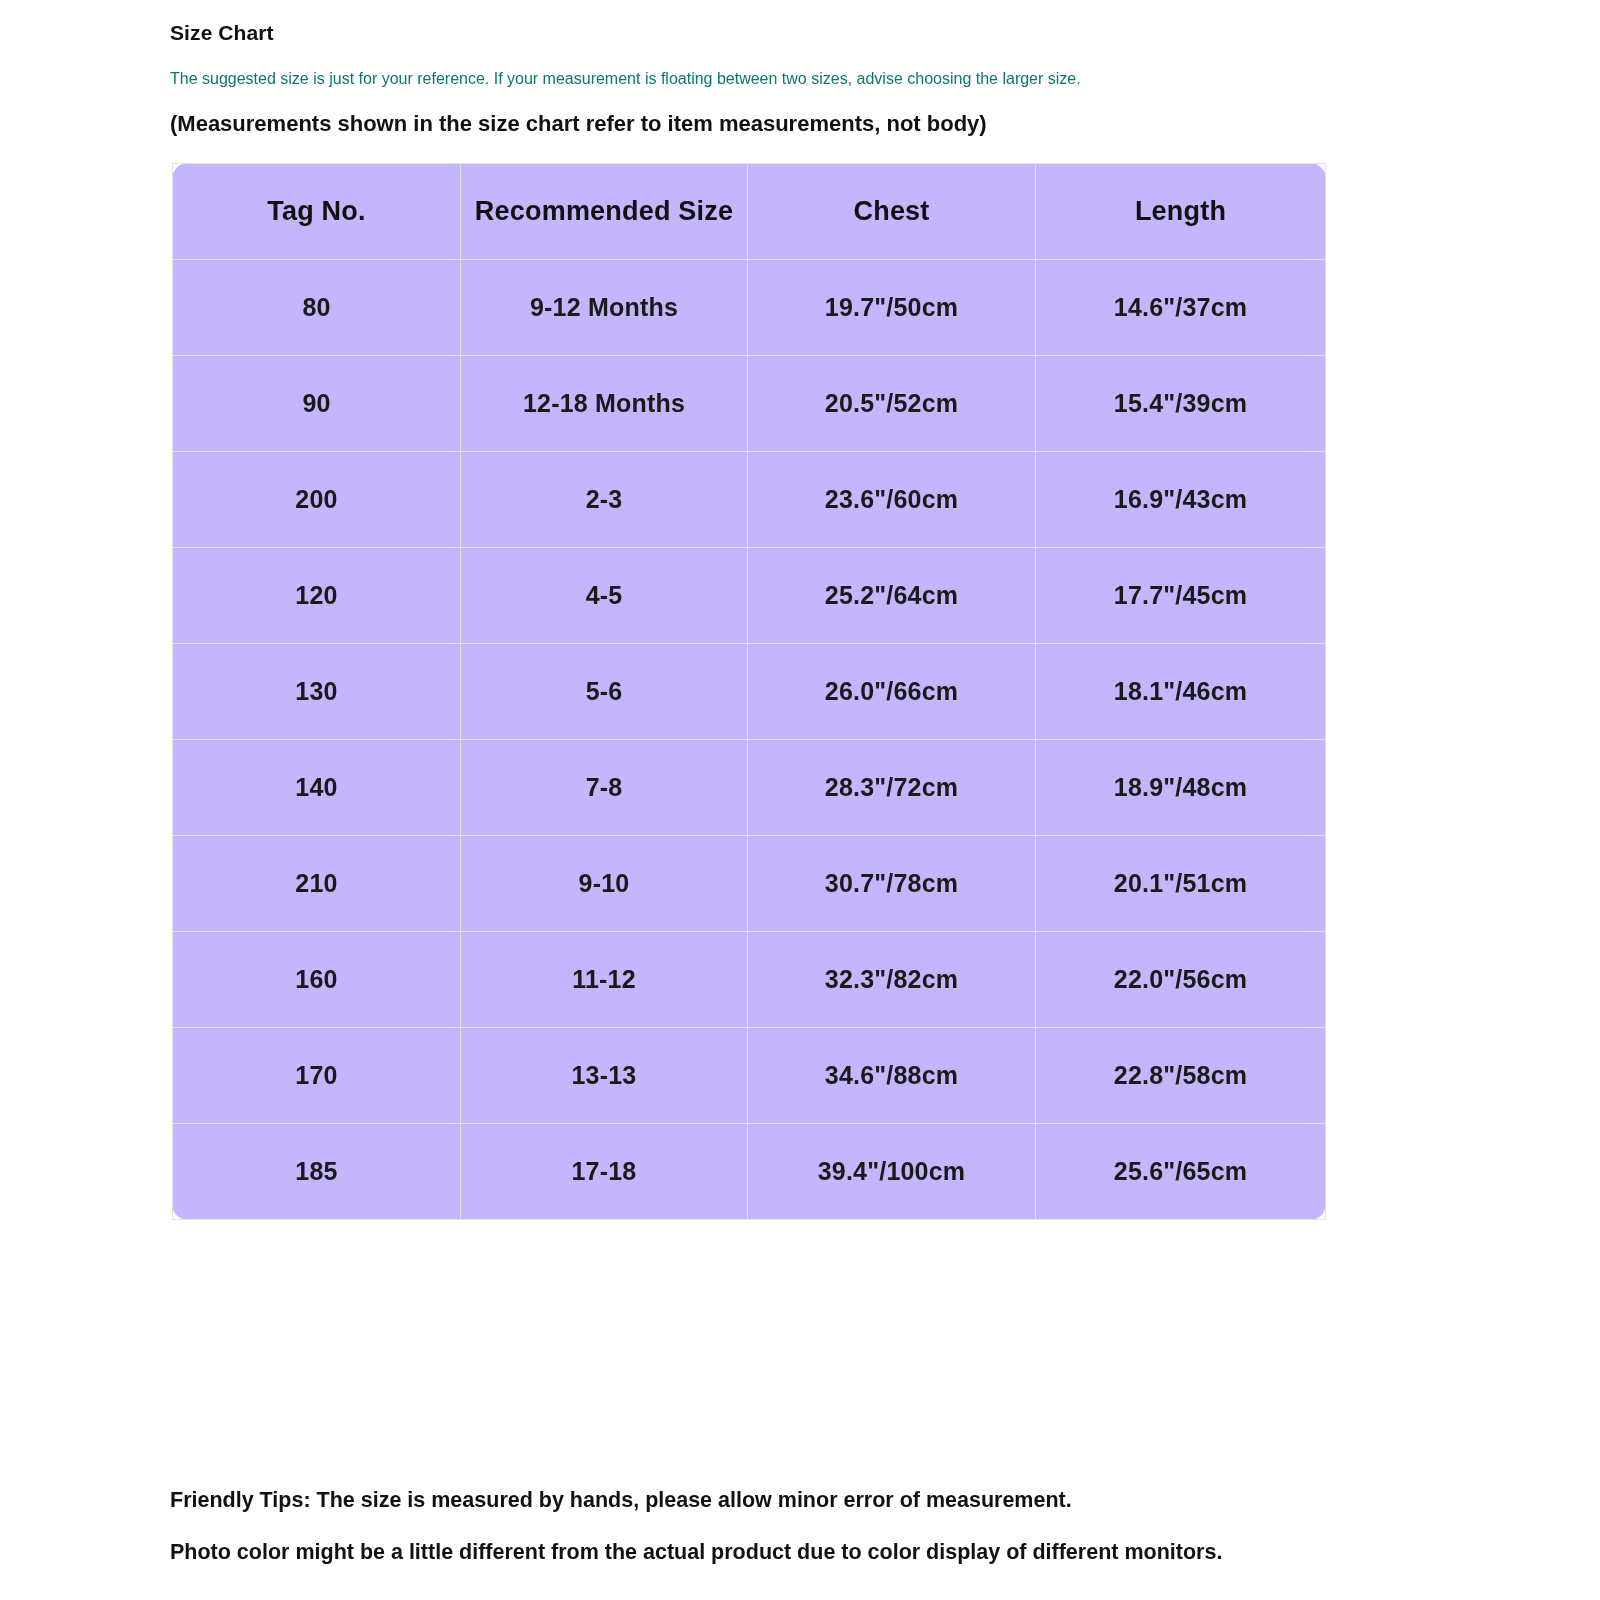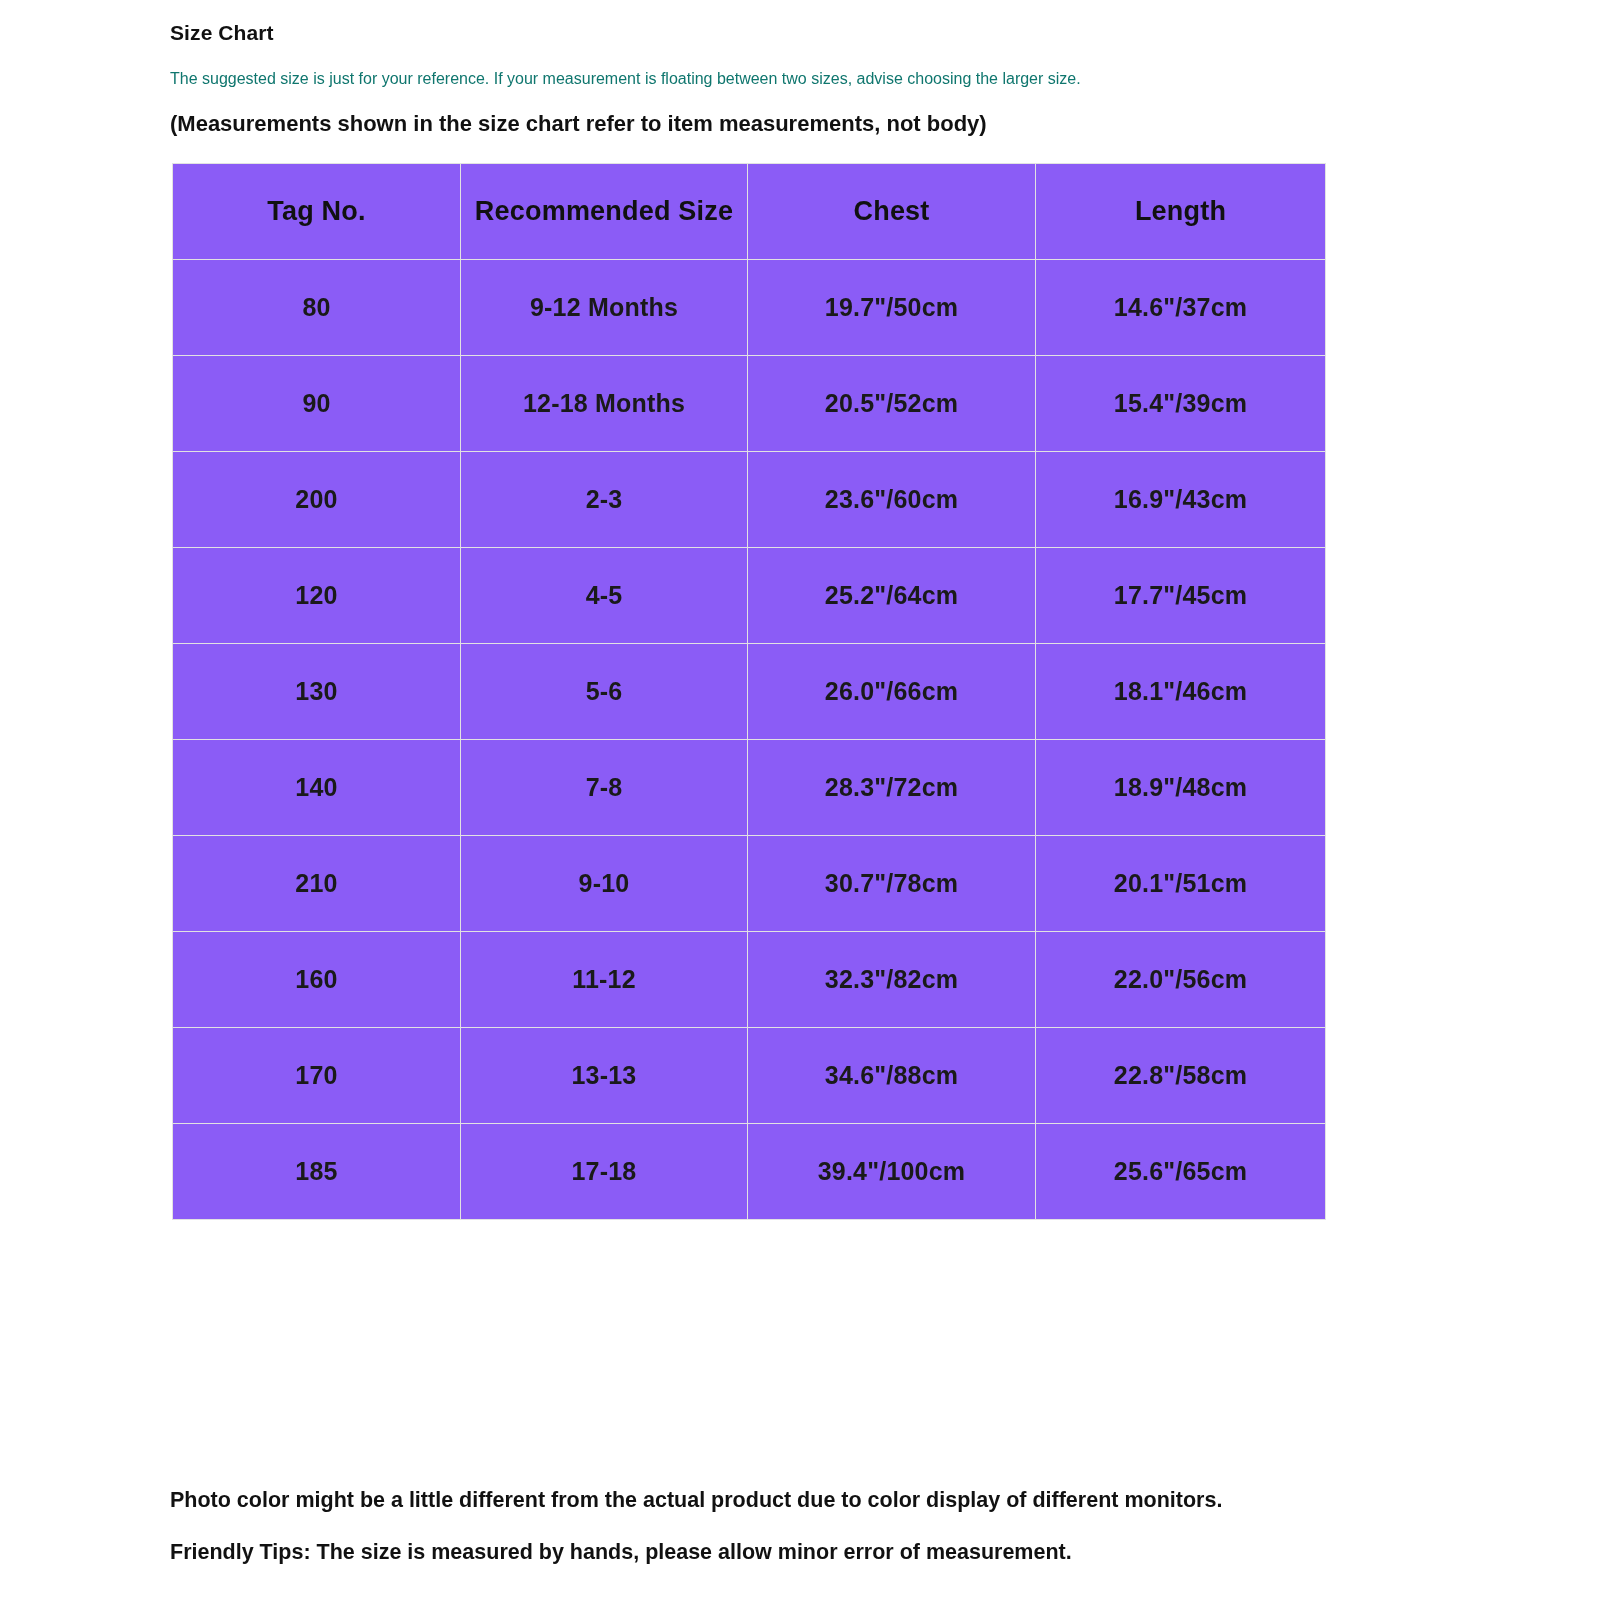--- a/index.html
+++ b/index.html
@@ -56,21 +56,22 @@
     white-space: nowrap;
   }
 
   .size-table {
     position: absolute;
     left: 172px;
     top: 163px;
     width: 1153px;
     border-collapse: collapse;
     table-layout: fixed;
-    background: #8b5cf6;
+    background: #c4b5fd;
+    border-radius: 16px;
   }
 
   .size-table col.c-tag      { width: 288px; }
   .size-table col.c-rec      { width: 287px; }
   .size-table col.c-chest    { width: 288px; }
   .size-table col.c-length   { width: 290px; }
 
   .size-table th,
   .size-table td {
     border: 1px solid #e2e2e2;
@@ -198,17 +199,17 @@
       <tr>
         <td>185</td>
         <td>17-18</td>
         <td>39.4"/100cm</td>
         <td>25.6"/65cm</td>
       </tr>
     </tbody>
   </table>
 
   <div class="footer">
+    <div class="footer-line">Friendly Tips: The size is measured by hands, please allow minor error of measurement.</div>
     <div class="footer-line">Photo color might be a little different from the actual product due to color display of different monitors.</div>
-    <div class="footer-line">Friendly Tips: The size is measured by hands, please allow minor error of measurement.</div>
   </div>
 
 </div>
 
 </body></html>

